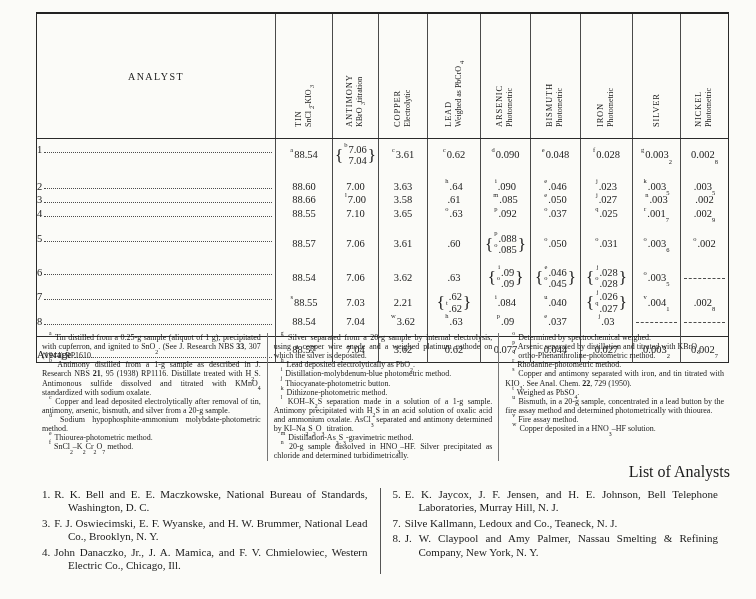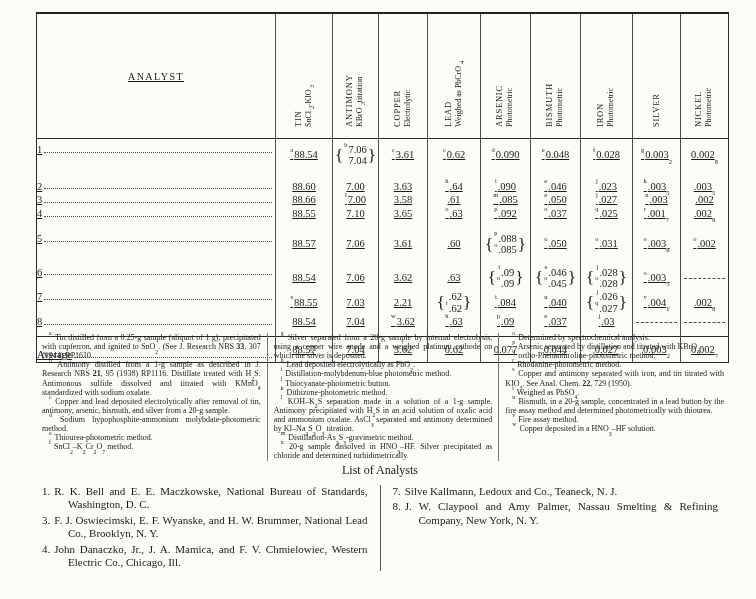--- a/index.html
+++ b/index.html
@@ -3,21 +3,21 @@
 <meta charset="utf-8">
 <style>
   html,body{margin:0;padding:0;}
   body{width:756px;height:599px;background:#fbfbf8;color:#1b1b1b;
        font-family:"Liberation Serif", serif;overflow:hidden;position:relative;}
   .page{position:relative;width:756px;height:599px;}
 
   
   .tablewrap{position:absolute;left:36px;top:12px;width:694px;}
   table{border-collapse:collapse;table-layout:fixed;width:692px;
-        border:1.6px solid #2a2a2a;border-top:2.4px solid #222;text-decoration:underline;}
+        border:1.6px solid #2a2a2a;border-top:2.4px solid #222;}
   th,td{padding:0;font-weight:normal;}
   th:not(.first),td:not(:first-child){border-left:1px solid #4a4a4a;}
   thead th{border-bottom:1.4px solid #2a2a2a;height:124px;vertical-align:bottom;text-align:center;}
   .ah{font-size:10px;letter-spacing:1.5px;margin-bottom:56px;}
   th.first{vertical-align:bottom;}
   .rot{display:inline-block;writing-mode:vertical-rl;transform:rotate(180deg);
        height:112px;margin-bottom:7px;text-align:left;}
   .rot .el{font-size:8.5px;letter-spacing:0.8px;line-height:1.35;}
   .rot .meth{font-size:8px;line-height:1.35;}
   tr.data td{font-size:10.5px;line-height:1.12;vertical-align:middle;padding:1px 0;}
@@ -39,21 +39,21 @@
   
   .fnotes{position:absolute;left:36px;top:333px;width:694px;display:flex;}
   .fncol{flex:1;padding:0 6px;}
   .fncol + .fncol{border-left:1px solid #777;}
   .fn{margin:0;font-size:8px;line-height:1.14;text-align:justify;text-indent:7px;}
   .fn sup{font-size:5.8px;top:-1.5px;}
   .fn sub{font-size:5.8px;}
 
   
   .list{position:absolute;left:30px;top:463px;width:700px;}
-  .ltitle{text-align:center;font-size:12px;margin:0 0 7px 0;}
+  .ltitle{text-align:right;font-size:16px;margin:0 0 7px 0;}
   .lcols{display:flex;}
   .lcol{flex:1;padding:0 12px;}
   .lcol + .lcol{border-left:1px solid #555;}
   .li{margin:0 0 2px 0;font-size:11px;line-height:1.22;text-align:justify;
       padding-left:26px;text-indent:-26px;}
   .li .no{margin-right:4px;}
 </style>
 </head>
 <body>
 
@@ -345,40 +345,41 @@
         <p class="fn"><sup>g</sup> <span>Silver separated from a 20-g sample by internal electrolysis, using a copper wire anode and a weighed platinum cathode on which the silver is deposited.</span></p>
         <p class="fn"><sup>h</sup> <span>Lead deposited electrolytically as PbO<sub>2</sub>.</span></p>
         <p class="fn"><sup>i</sup> <span>Distillation-molybdenum-blue photometric method.</span></p>
         <p class="fn"><sup>j</sup> <span>Thiocyanate-photometric button.</span></p>
         <p class="fn"><sup>k</sup> <span>Dithizone-photometric method.</span></p>
         <p class="fn"><sup>l</sup> <span>KOH–K<sub>2</sub>S separation made in a solution of a 1-g sample. Antimony precipitated with H<sub>2</sub>S in an acid solution of oxalic acid and ammonium oxalate. AsCl<sub>3</sub> separated and antimony determined by KI–Na<sub>2</sub>S<sub>2</sub>O<sub>3</sub> titration.</span></p>
         <p class="fn"><sup>m</sup> <span>Distillation-As<sub>2</sub>S<sub>3</sub>-gravimetric method.</span></p>
         <p class="fn"><sup>n</sup> <span>20-g sample dissolved in HNO<sub>3</sub>–HF. Silver precipitated as chloride and determined turbidimetrically.</span></p>
       </div>
       <div class="fncol">
-        <p class="fn"><sup>o</sup> <span>Determined by spectrochemical analysis.</span></p>
+        <p class="fn"><sup>o</sup> <span>Determined by spectrochemical weighed.</span></p>
         <p class="fn"><sup>p</sup> <span>Arsenic separated by distillation and titrated with KBrO<sub>3</sub>.</span></p>
         <p class="fn"><sup>q</sup> <span>ortho-Phenanthroline-photometric method.</span></p>
         <p class="fn"><sup>r</sup> <span>Rhodanine-photometric method.</span></p>
         <p class="fn"><sup>s</sup> <span>Copper and antimony separated with iron, and tin titrated with KIO<sub>3</sub>. See Anal. Chem. <b>22</b>, 729 (1950).</span></p>
         <p class="fn"><sup>t</sup> <span>Weighed as PbSO<sub>4</sub>.</span></p>
         <p class="fn"><sup>u</sup> <span>Bismuth, in a 20-g sample, concentrated in a lead button by the fire assay method and determined photometrically with thiourea.</span></p>
         <p class="fn"><sup>v</sup> <span>Fire assay method.</span></p>
         <p class="fn"><sup>w</sup> <span>Copper deposited in a HNO<sub>3</sub>–HF solution.</span></p>
       </div>
     </div>
 
   <div class="list">
     <div class="ltitle">List of Analysts</div>
     <div class="lcols">
       <div class="lcol" id="lcol-left">
           <p class="li"><span class="no">1.</span><span>R. K. Bell and E. E. Maczkowske, National Bureau of Standards, Washington, D. C.</span></p>
           <p class="li"><span class="no">3.</span><span>F. J. Oswiecimski, E. F. Wyanske, and H. W. Brummer, National Lead Co., Brooklyn, N. Y.</span></p>
           <p class="li"><span class="no">4.</span><span>John Danaczko, Jr., J. A. Mamica, and F. V. Chmielowiec, Western Electric Co., Chicago, Ill.</span></p>
         </div>
       <div class="lcol" id="lcol-right">
+          <p class="li"><span class="no">5.</span><span>E. K. Jaycox, J. F. Jensen, and H. E. Johnson, Bell Telephone Laboratories, Murray Hill, N. J.</span></p>
           <p class="li"><span class="no">7.</span><span>Silve Kallmann, Ledoux and Co., Teaneck, N. J.</span></p>
           <p class="li"><span class="no">8.</span><span>J. W. Claypool and Amy Palmer, Nassau Smelting &amp; Refining Company, New York, N. Y.</span></p>
         </div>
     </div>
   </div>
 
 </div>
 
 </body></html>

